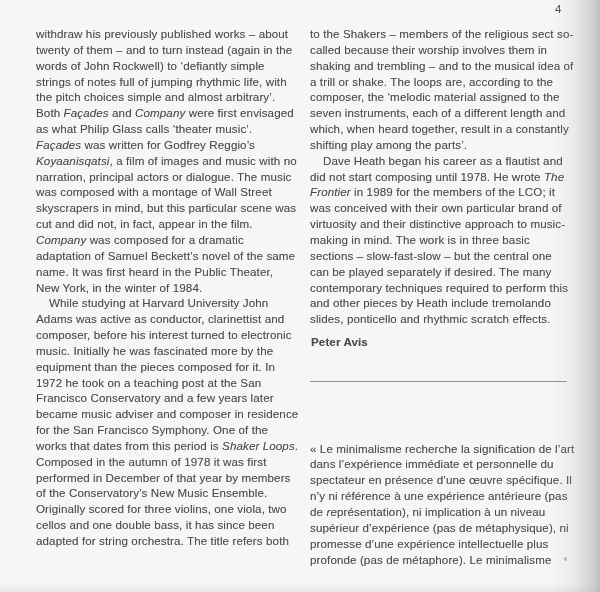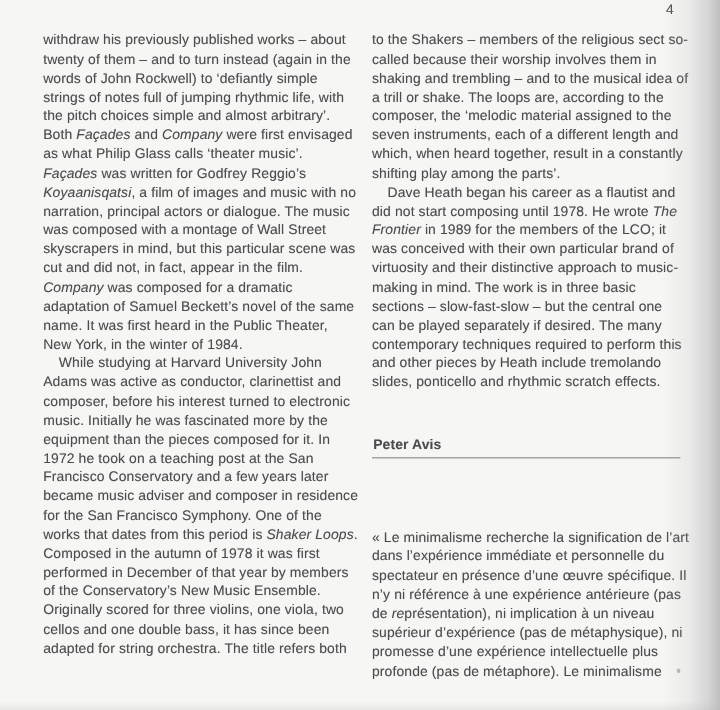--- a/index.html
+++ b/index.html
@@ -25,21 +25,21 @@
   .col-left  { left: 36px;  width: 263px; }
   .col-right { left: 310px; width: 264px; }
   .col p { margin: 0; }
   p.indent { text-indent: 13px; }
   .pagenum {
     position: absolute; top: 3px; left: 555px;
     font-size: 11.5px; color: #4e4e50;
     text-shadow: 0 0 0.6px rgba(90,90,92,0.38);
   }
   .author {
-    position: absolute; left: 311px; top: 364px;
+    position: absolute; left: 311px; top: 335px;
     font-weight: bold; font-size: 11.6px;
     letter-spacing: 0.1px;
     text-shadow: 0 0 0.6px rgba(90,90,92,0.38);
   }
   .divider {
     position: absolute; left: 310px; top: 381px;
     width: 257px; height: 0;
     border: none; border-top: 1.6px solid #8f8f91;
     margin: 0;
   }

